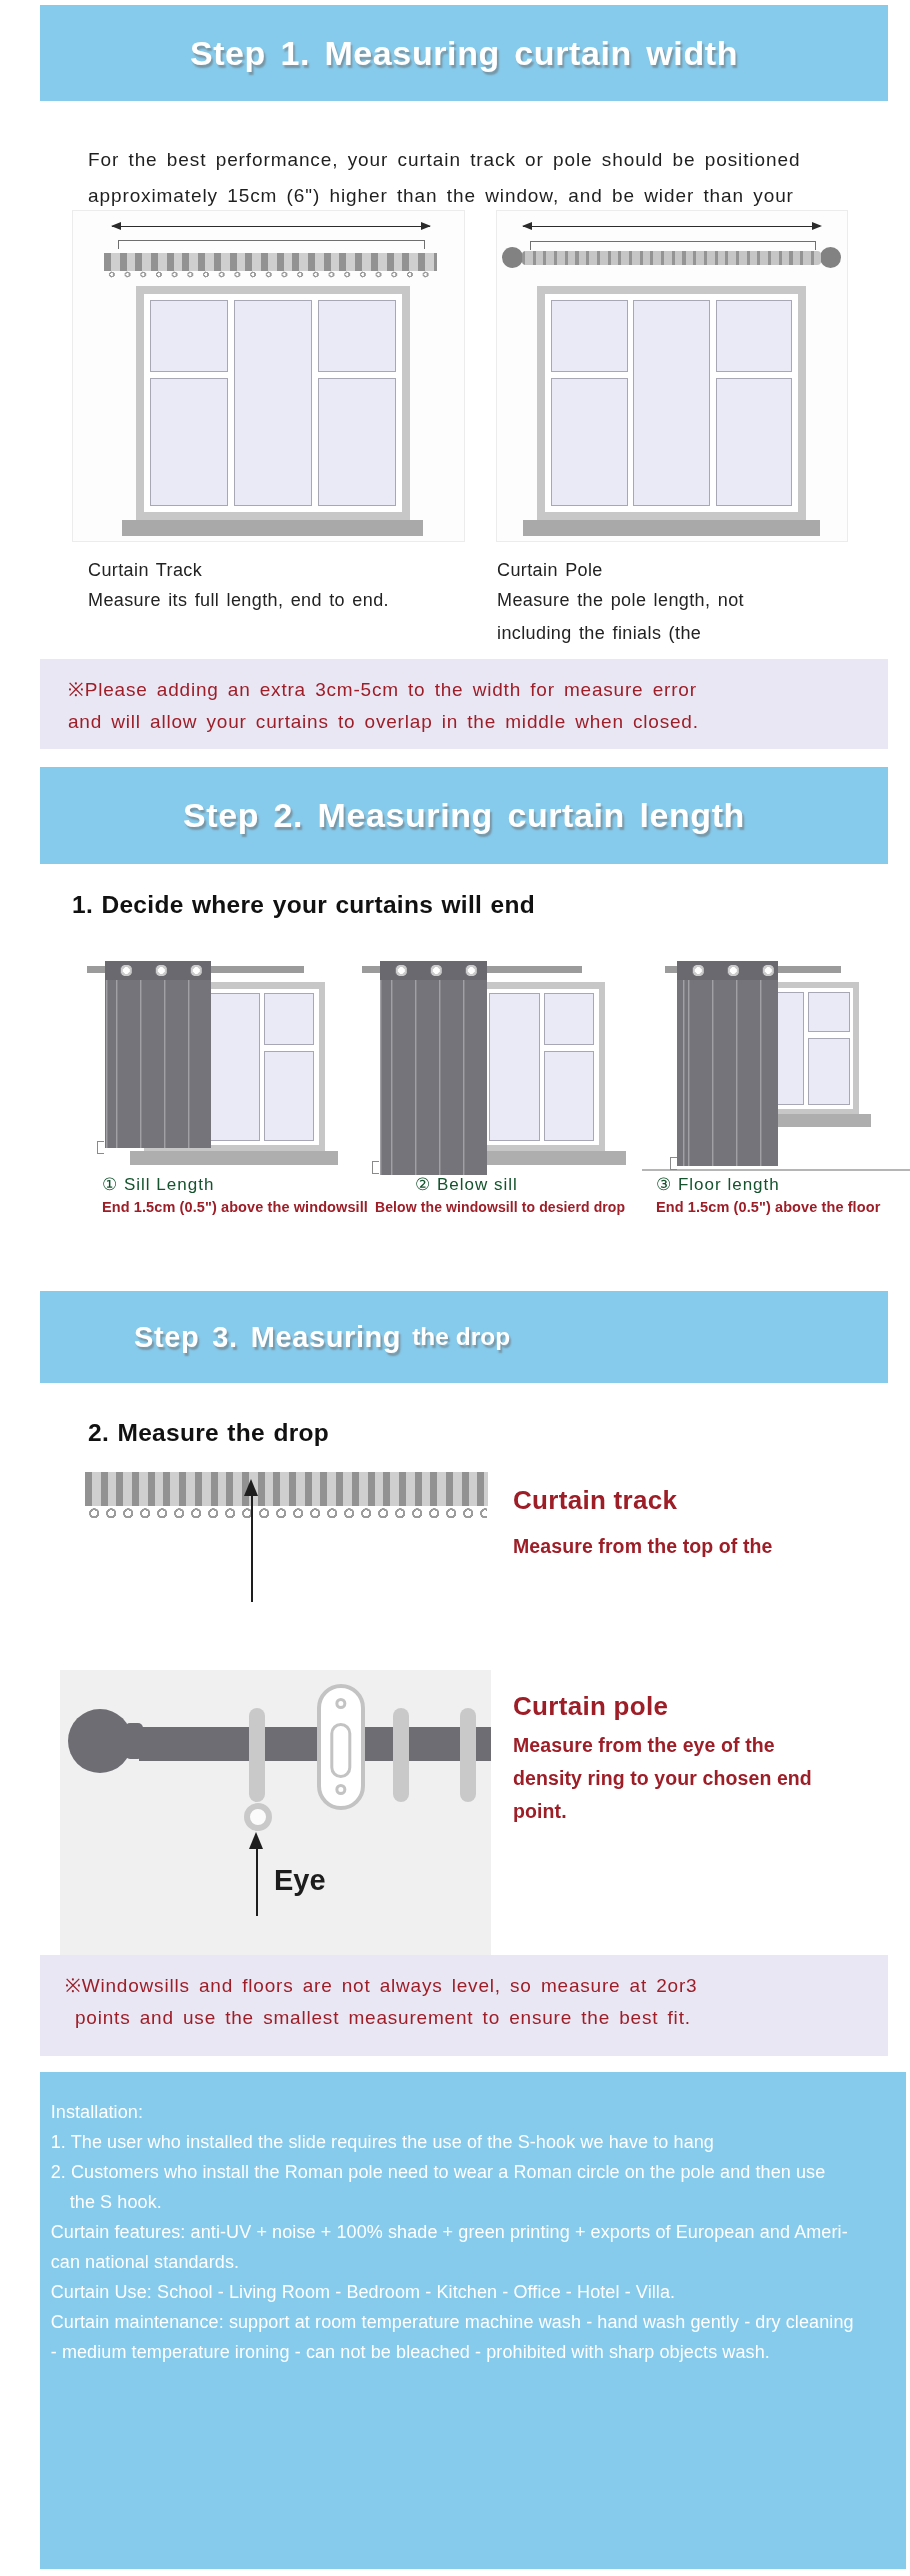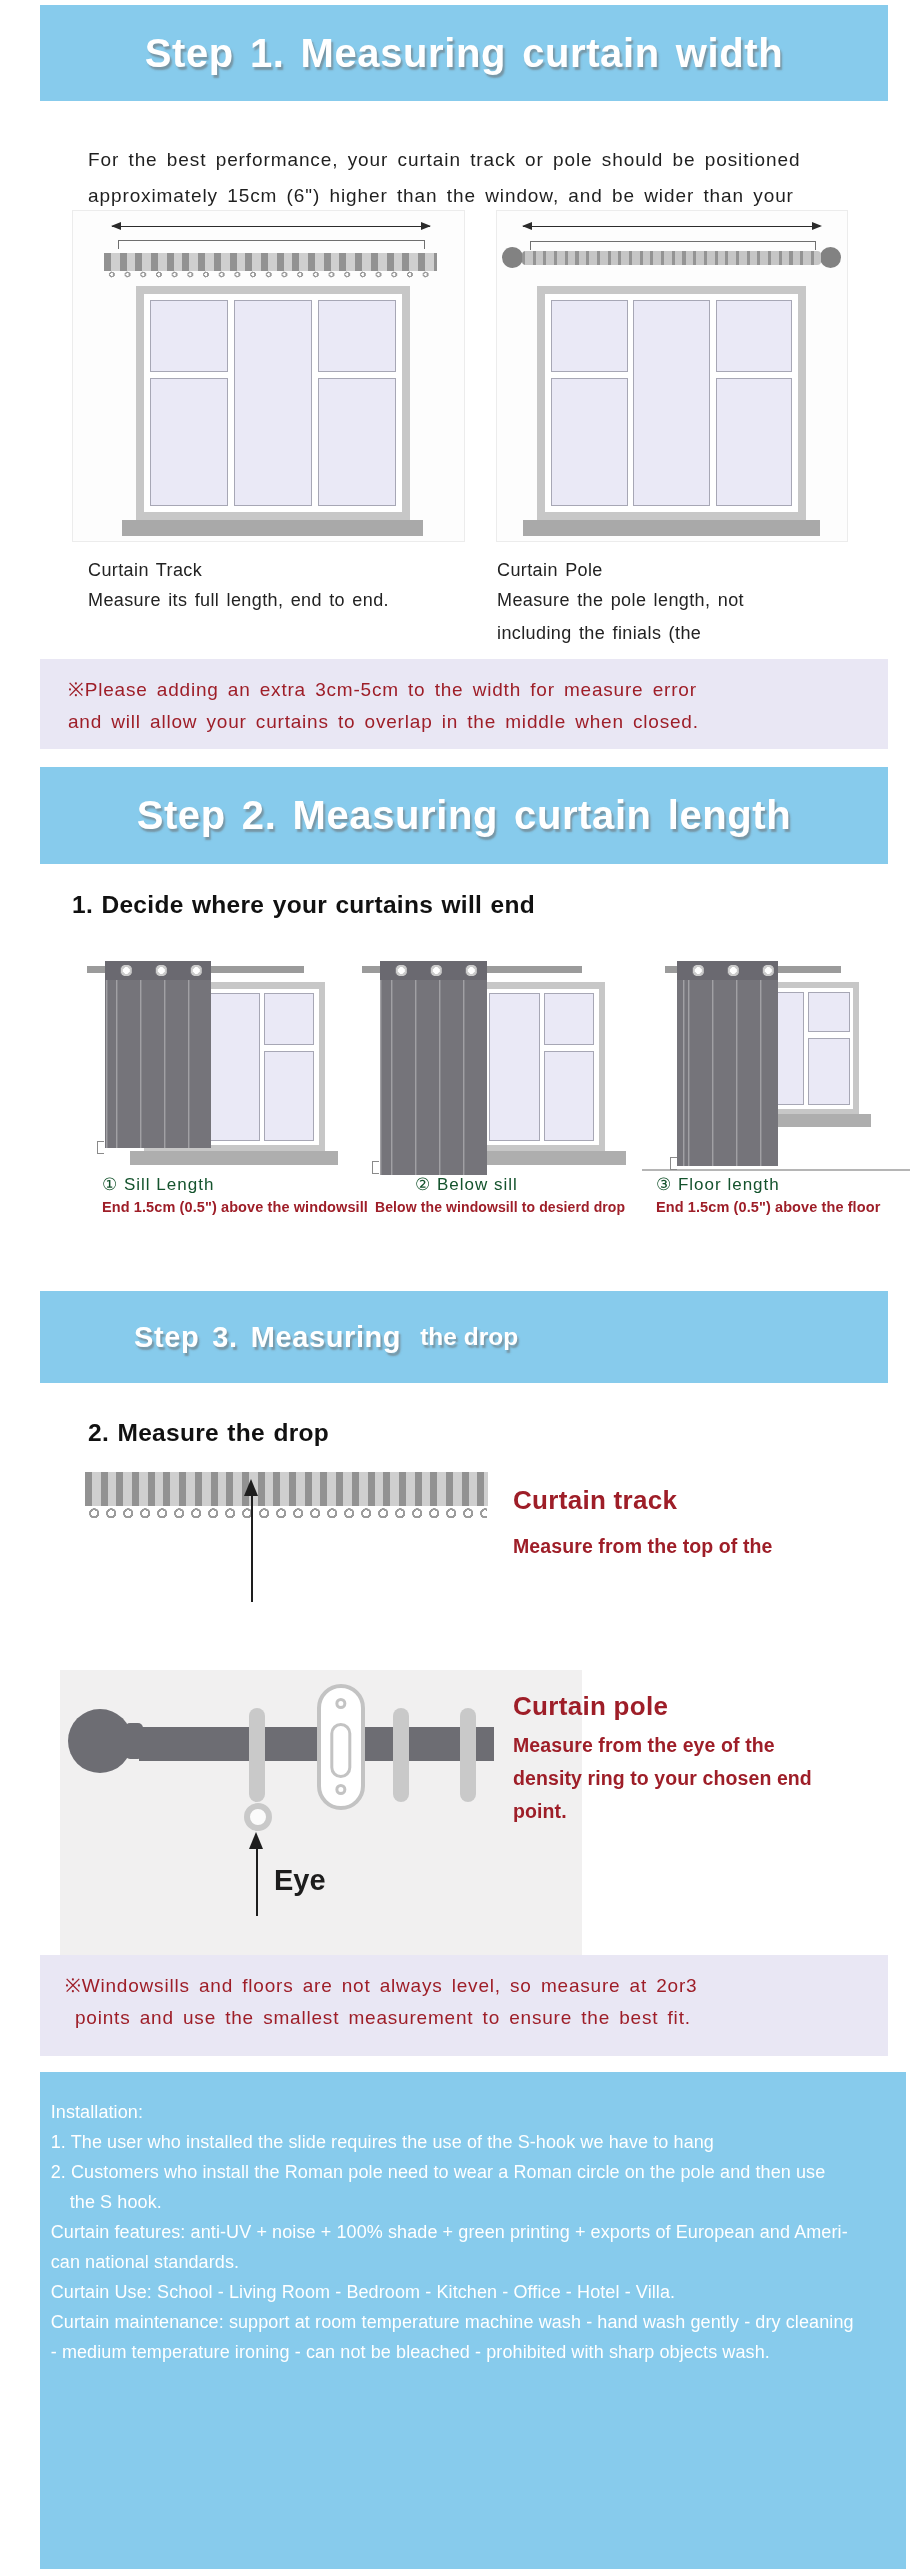--- a/index.html
+++ b/index.html
@@ -2,25 +2,25 @@
 <html style="font-size:10px"><head>
 <meta charset="utf-8">
 <style>
   html,body{margin:0;padding:0;background:#ffffff;}
   #page{position:relative;width:910px;height:2576px;background:#ffffff;overflow:hidden;
         font-family:"Liberation Sans",sans-serif;}
 
   
   .banner{position:absolute;left:40px;width:848px;height:96px;background:#87cbec;
           display:flex;align-items:center;justify-content:center;}
-  .banner .ttl{color:#ffffff;font-weight:bold;font-size:40px;letter-spacing:0.6px;word-spacing:4.4px;
+  .banner .ttl{color:#ffffff;font-weight:bold;font-size:34px;letter-spacing:0.6px;word-spacing:4.4px;
                text-shadow:1.9px 2.5px 1.9px rgba(105,105,105,0.55);}
   .banner.left-align{justify-content:flex-start;padding-left:94px;box-sizing:border-box;}
   .banner .ttl-sub{color:#ffffff;font-weight:bold;font-size:24.5px;letter-spacing:0;
-                   margin-left:19px;text-shadow:1.9px 2.5px 1.9px rgba(105,105,105,0.55);}
+                   margin-left:11px;text-shadow:1.9px 2.5px 1.9px rgba(105,105,105,0.55);}
 
   
   .intro{position:absolute;left:88px;top:142px;width:767px;color:#1f1f1f;font-size:19px;
          line-height:36px;letter-spacing:0.9px;word-spacing:3.1px;}
 
   
   .panel{position:absolute;top:210px;height:330px;background:#fdfdfd;border:0.6px solid #ececec;}
   .marrow{position:absolute;height:0;border-top:1.9px solid #2b2b2b;}
   .marrow:before,.marrow:after{content:"";position:absolute;top:-5px;width:0;height:0;
         border-top:4.4px solid transparent;border-bottom:4.4px solid transparent;}
@@ -63,21 +63,21 @@
   .floorline{position:absolute;height:1.9px;background:#b5b5b5;}
   .red-cap-t{position:absolute;color:#14532d;font-weight:normal;font-size:17px;letter-spacing:1px;}
   .red-cap-s{position:absolute;color:#9e1e28;font-weight:bold;font-size:14.5px;letter-spacing:0.1px;}
 
   
   .red-title{position:absolute;color:#9e1e28;font-weight:bold;font-size:26px;letter-spacing:0.3px;}
   .red-desc{position:absolute;color:#9e1e28;font-weight:bold;font-size:19.5px;line-height:33px;letter-spacing:0.1px;}
   .upstem{position:absolute;width:1.9px;background:#1e1e1e;}
   .uphead{position:absolute;width:0;height:0;border-left:7.5px solid transparent;
           border-right:7.5px solid transparent;border-bottom:17.6px solid #1e1e1e;}
-  .polebox{position:absolute;left:60px;top:1670px;width:522px;height:306px;background:#f1f0f0;overflow:hidden;}
+  .polebox{position:absolute;left:60px;top:1670px;width:390px;height:306px;background:#f1f0f0;overflow:hidden;padding-left:41px;}
   .pb-ball{position:absolute;left:7.5px;top:39px;width:64px;height:64px;border-radius:50%;background:#6d6d73;}
   .pb-neck{position:absolute;left:65px;top:53px;width:17.6px;height:36px;border-radius:5px;background:#6d6d73;}
   .pb-pole{position:absolute;left:79px;top:57px;width:355px;height:34px;background:#6d6d73;}
   .pb-ring{position:absolute;top:38px;width:16.4px;height:94px;border-radius:8.2px;background:#c9c9c9;}
   .pb-bracket{position:absolute;left:257px;top:14px;width:48px;height:126px;background:#ffffff;
               border:4.4px solid #c3c3c3;border-radius:25px;box-sizing:border-box;}
   .pb-hole{position:absolute;left:50%;transform:translateX(-50%);width:11.3px;height:11.3px;border-radius:50%;
            border:3.1px solid #c3c3c3;background:#ffffff;box-sizing:border-box;}
   .pb-slot{position:absolute;left:50%;transform:translateX(-50%);top:35px;width:21.4px;height:55px;
            border:3.8px solid #c3c3c3;border-radius:10.7px;background:#ffffff;box-sizing:border-box;}

